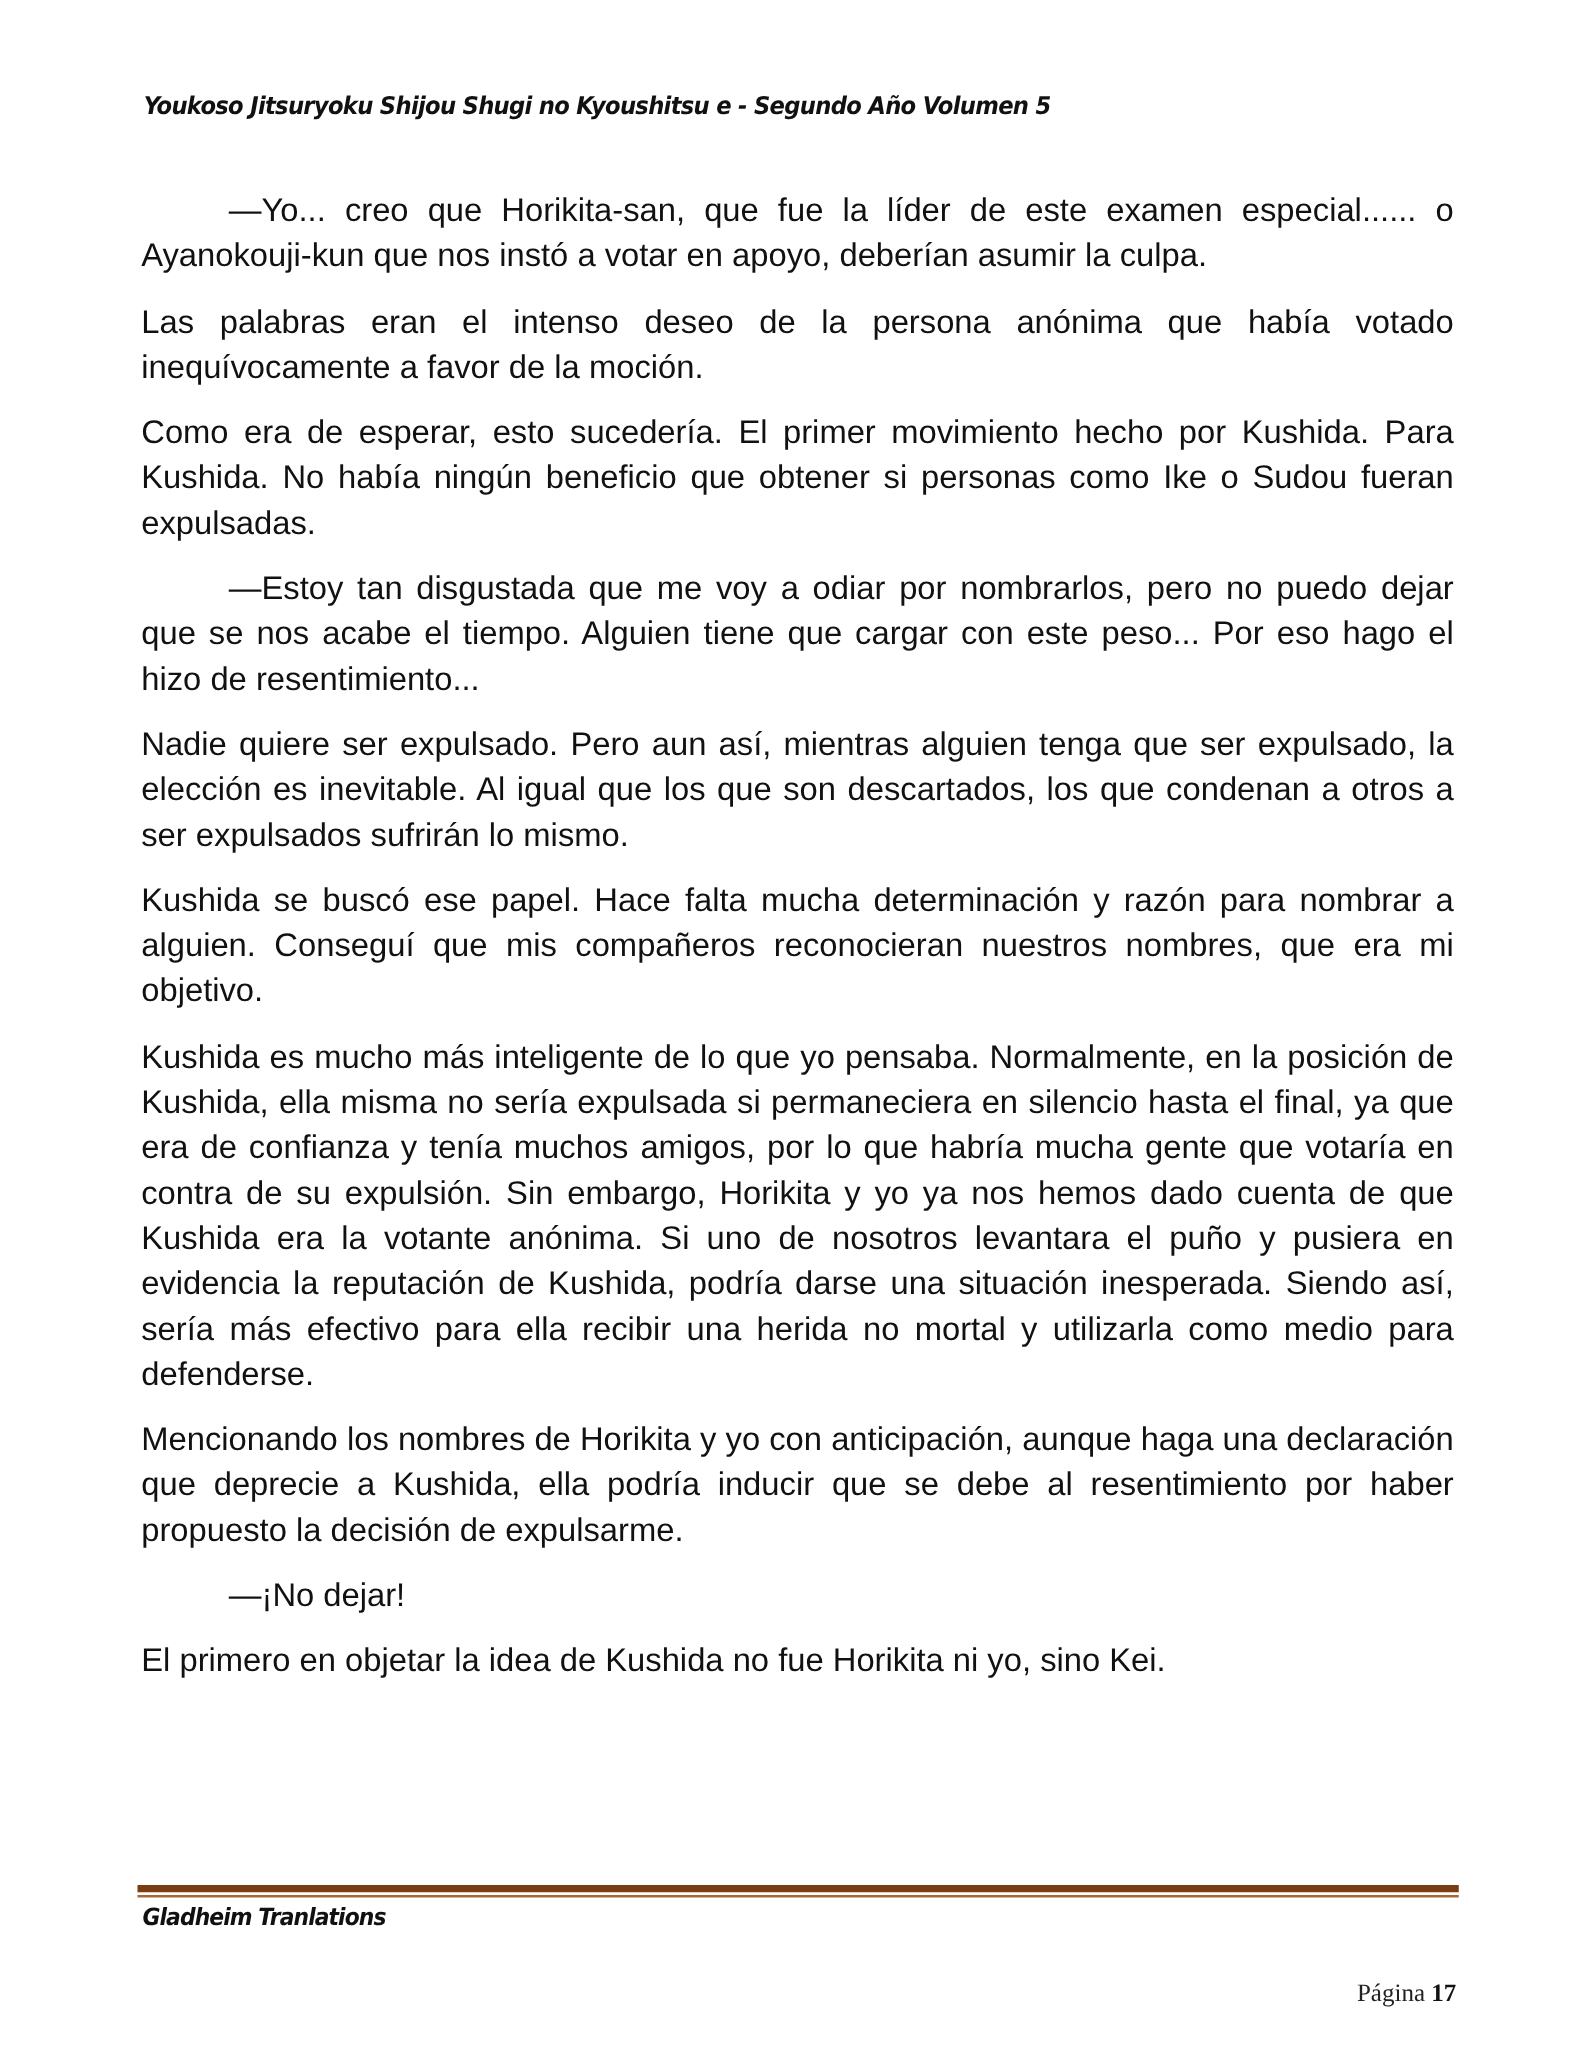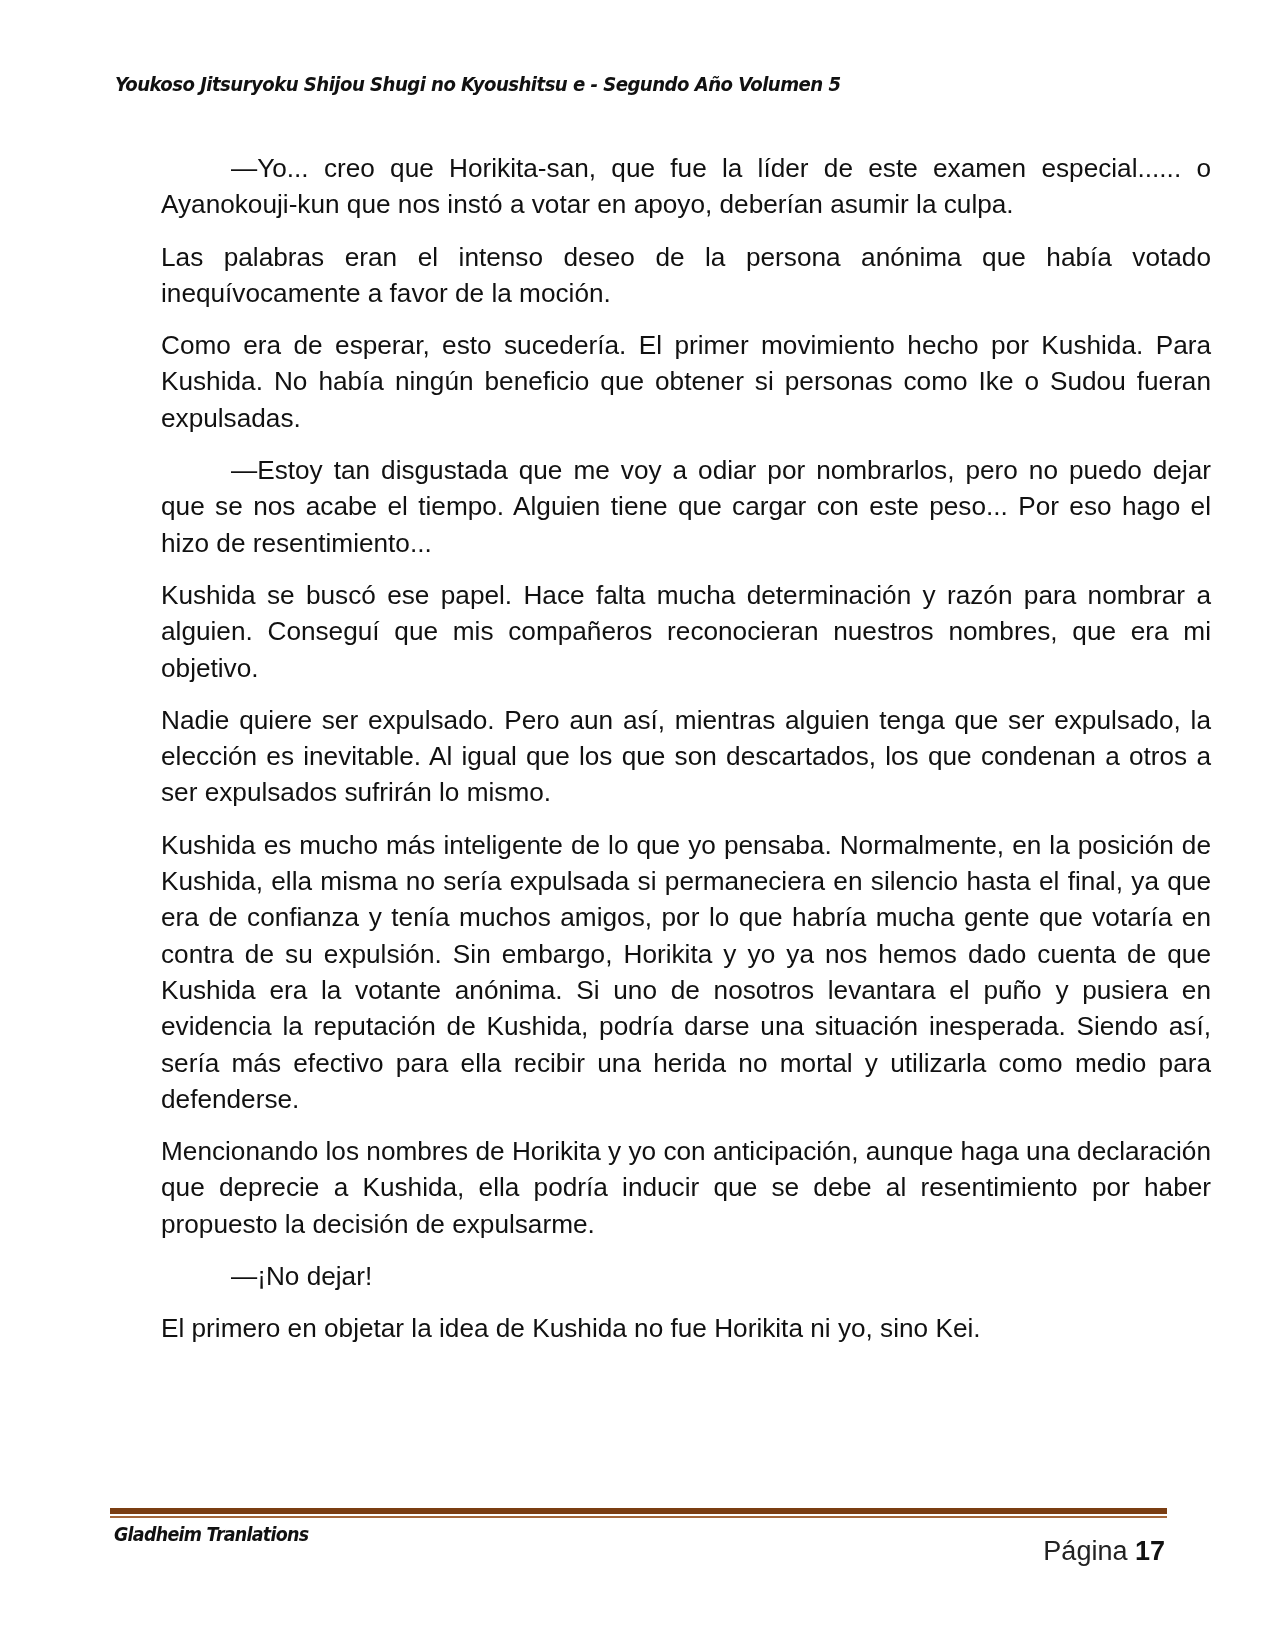--- a/index.html
+++ b/index.html
@@ -10,56 +10,55 @@
       font-style: italic; font-weight: bold;
       font-size: 19.5px; color: #111; letter-spacing: -0.6px;
       white-space: nowrap;
       transform: scaleX(0.93); transform-origin: left center;
     }
     .body-text {
       position: absolute; left: 113px; top: 150px; width: 1050px;
       font-family: "Liberation Sans", sans-serif;
       font-size: 26.2px; line-height: 36.3px; color: #111;
       text-align: justify;
-      margin-left: 48px;
     }
     .body-text p { margin: 0 0 16px 0; }
     .body-text p.dialogue { text-indent: 70px; }
     .footer-rule {
       position: absolute; left: 110px; top: 1508px; width: 1057px;
     }
     .footer-rule .thick { height: 6px; background: #7a3d12; }
     .footer-rule .gap { height: 2px; background: #ffffff; }
     .footer-rule .thin { height: 1.5px; background: #a5673a; }
     .footer-left {
       position: absolute; left: 114px; top: 1523px;
       font-family: "DejaVu Sans", sans-serif;
       font-style: italic; font-weight: bold; font-size: 19px;
       color: #111; letter-spacing: -0.8px;
       transform: scaleX(0.92); transform-origin: left center;
     }
     .footer-right {
-      position: absolute; right: 110px; top: 1536px;
-      font-family: Liberation Sans, sans-serif;
-      font-size: 27px; color: #222;
+      position: absolute; right: 110px; top: 1584px;
+      font-family: Liberation Serif, serif;
+      font-size: 20px; color: #222;
     }
     .footer-right .num { font-weight: bold; color: #111; }
   </style>
 </head>
 <body>
 
 <div class="page-header">Youkoso Jitsuryoku Shijou Shugi no Kyoushitsu e - Segundo Año Volumen 5</div>
 
 <div class="body-text">
   <p class="dialogue">—Yo... creo que Horikita-san, que fue la líder de este examen especial...... o Ayanokouji-kun que nos instó a votar en apoyo, deberían asumir la culpa.</p>
   <p>Las palabras eran el intenso deseo de la persona anónima que había votado inequívocamente a favor de la moción.</p>
   <p>Como era de esperar, esto sucedería. El primer movimiento hecho por Kushida. Para Kushida. No había ningún beneficio que obtener si personas como Ike o Sudou fueran expulsadas.</p>
   <p class="dialogue">—Estoy tan disgustada que me voy a odiar por nombrarlos, pero no puedo dejar que se nos acabe el tiempo. Alguien tiene que cargar con este peso... Por eso hago el hizo de resentimiento...</p>
+  <p>Nadie quiere ser expulsado. Pero aun así, mientras alguien tenga que ser expulsado, la elección es inevitable. Al igual que los que son descartados, los que condenan a otros a ser expulsados sufrirán lo mismo.</p>
   <p>Kushida se buscó ese papel. Hace falta mucha determinación y razón para nombrar a alguien. Conseguí que mis compañeros reconocieran nuestros nombres, que era mi objetivo.</p>
-  <p>Nadie quiere ser expulsado. Pero aun así, mientras alguien tenga que ser expulsado, la elección es inevitable. Al igual que los que son descartados, los que condenan a otros a ser expulsados sufrirán lo mismo.</p>
   <p>Kushida es mucho más inteligente de lo que yo pensaba. Normalmente, en la posición de Kushida, ella misma no sería expulsada si permaneciera en silencio hasta el final, ya que era de confianza y tenía muchos amigos, por lo que habría mucha gente que votaría en contra de su expulsión. Sin embargo, Horikita y yo ya nos hemos dado cuenta de que Kushida era la votante anónima. Si uno de nosotros levantara el puño y pusiera en evidencia la reputación de Kushida, podría darse una situación inesperada. Siendo así, sería más efectivo para ella recibir una herida no mortal y utilizarla como medio para defenderse.</p>
   <p>Mencionando los nombres de Horikita y yo con anticipación, aunque haga una declaración que deprecie a Kushida, ella podría inducir que se debe al resentimiento por haber propuesto la decisión de expulsarme.</p>
   <p class="dialogue">—¡No dejar!</p>
   <p>El primero en objetar la idea de Kushida no fue Horikita ni yo, sino Kei.</p>
 </div>
 
 <div class="footer-rule">
   <div class="thick"></div>
   <div class="gap"></div>
   <div class="thin"></div>

